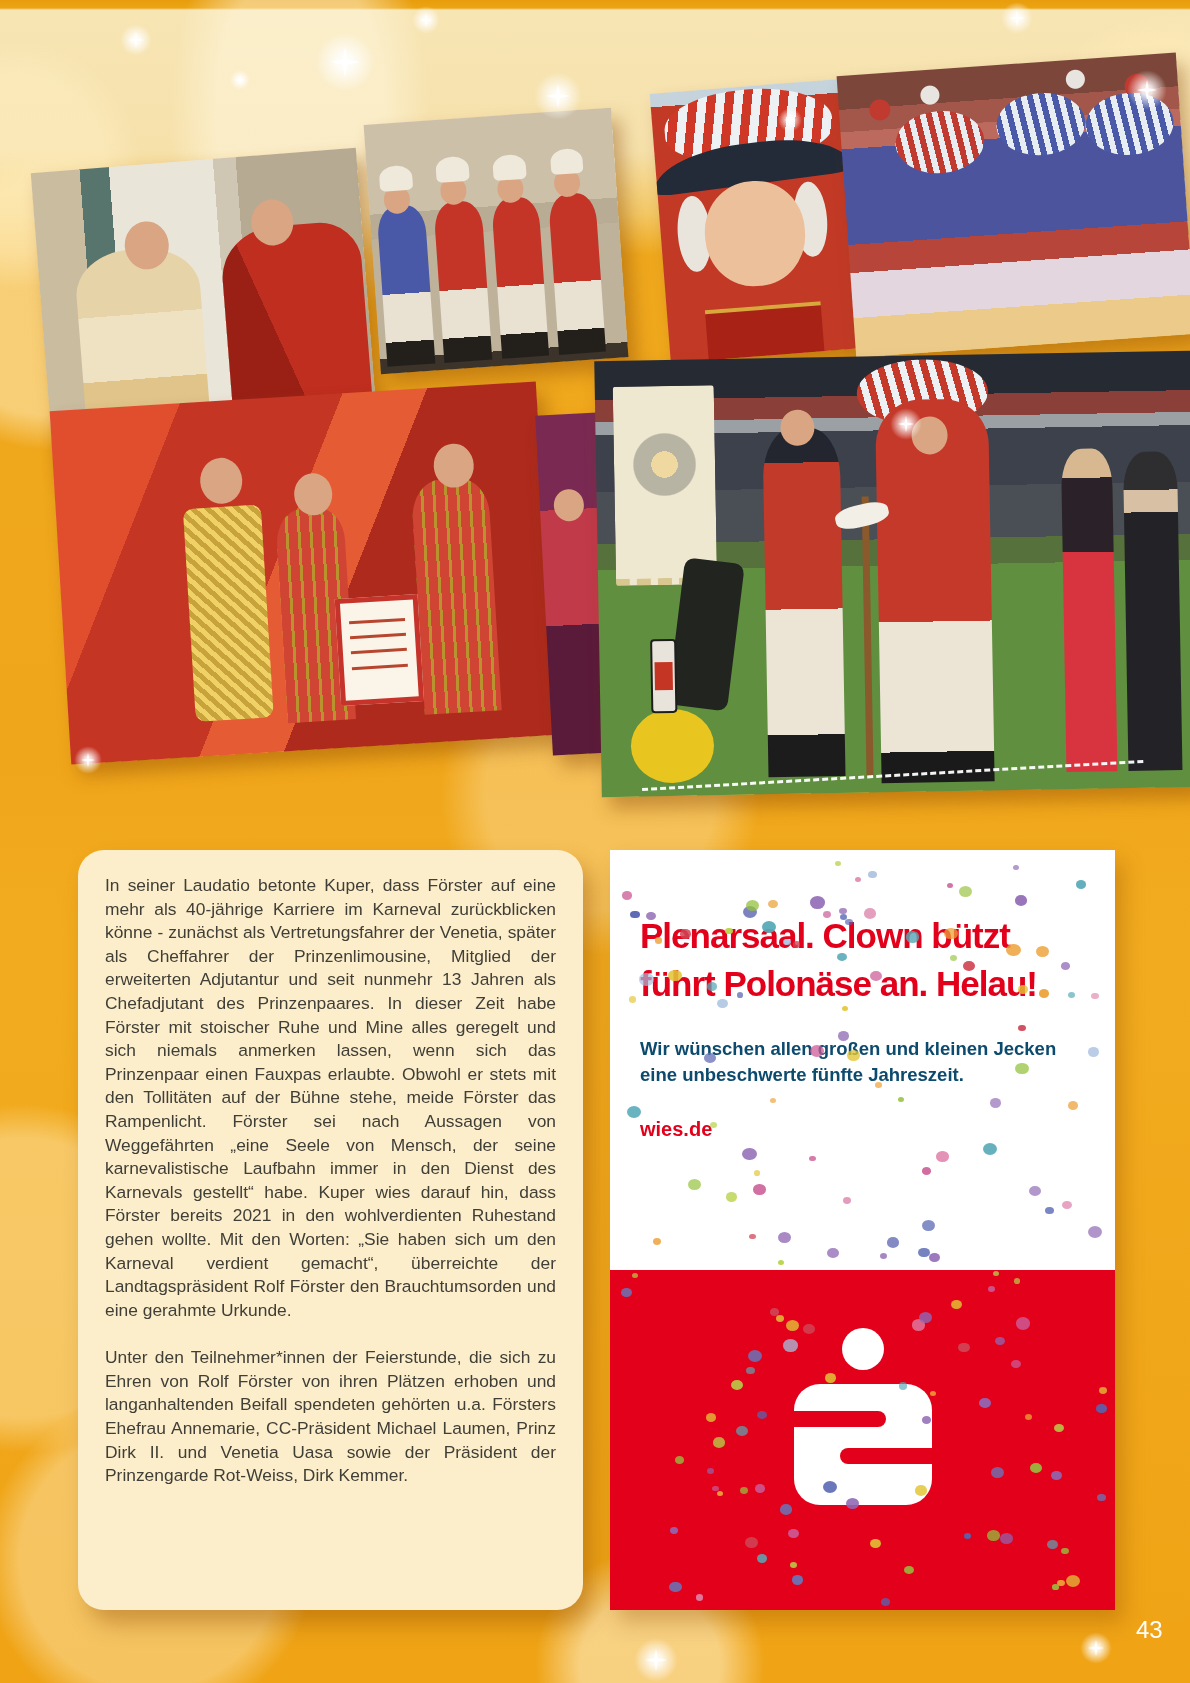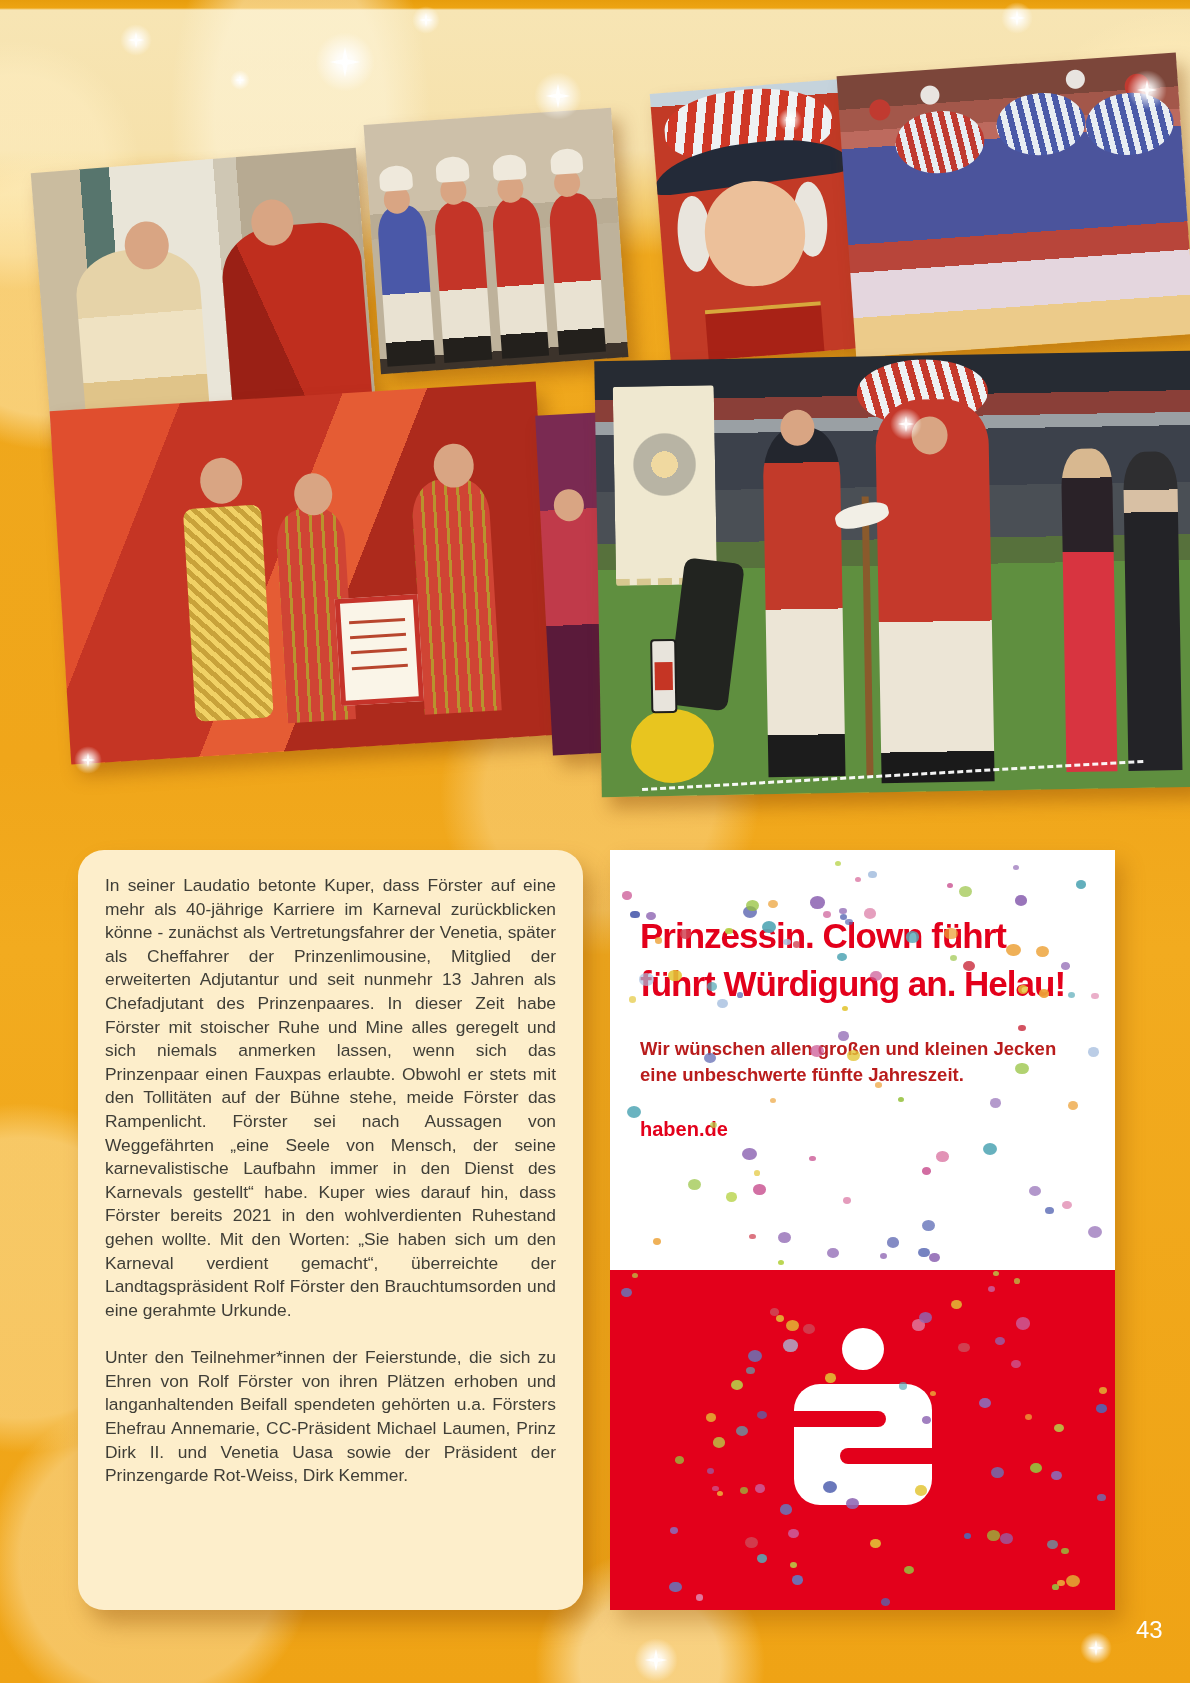--- a/index.html
+++ b/index.html
@@ -94,21 +94,21 @@
   #articlebox{position:absolute;left:78px;top:850px;width:505px;height:760px;z-index:4;
     background:#fdeecb;border-radius:26px;box-shadow:10px 14px 22px rgba(140,70,0,.38);
     padding:24px 27px;box-sizing:border-box;}
   #articlebox p{margin:0 0 24px 0;color:#3f3e37;font-size:17.4px;line-height:23.6px;
     text-align:justify;hyphens:auto;-webkit-hyphens:auto;}
   
   #ad{position:absolute;left:610px;top:850px;width:505px;height:760px;z-index:4;background:#ffffff;
     box-shadow:8px 12px 20px rgba(140,70,0,.32);}
   #ad-white{position:relative;width:100%;height:420px;box-sizing:border-box;padding:62px 28px 0 30px;}
   .hl-line{font-weight:bold;color:#e3001b;font-size:35px;line-height:48px;letter-spacing:-1px;white-space:nowrap;}
-  #ad-subline{margin-top:28px;width:440px;font-weight:bold;color:#b91c1c;font-size:18.5px;line-height:26px;}
+  #ad-subline{margin-top:28px;width:440px;font-weight:bold;color:#0c4a6e;font-size:18.5px;line-height:26px;}
   #ad-url{margin-top:30px;font-weight:bold;color:#e3001b;font-size:20px;}
   #ad-red{position:relative;width:100%;height:340px;background:#e3001b;}
   .sk-logo{position:relative;width:138px;margin:0 auto;padding-top:58px;}
   .sk-dot{width:42px;height:42px;border-radius:50%;background:#fff;margin:0 auto 14px auto;}
   .sk-body{position:relative;width:138px;height:121px;background:#fff;border-radius:26px;overflow:hidden;}
   .sk-slot{position:absolute;height:16px;background:#e3001b;}
   .sk-slot-left{top:27px;left:0;width:92px;border-radius:0 9px 9px 0;}
   .sk-slot-right{top:64px;right:0;width:92px;border-radius:9px 0 0 9px;}
   #ad-brand{margin-top:34px;text-align:center;color:#ffffff;font-size:26px;font-weight:bold;letter-spacing:.3px;}
   .confetti{position:absolute;border-radius:50%;filter:blur(.7px);}
@@ -197,24 +197,24 @@
   </div>
   <div id="dashline"></div>
 
   <section id="articlebox">
     <p>In seiner Laudatio betonte Kuper, dass Förster auf eine mehr als 40-jährige Karriere im Karneval zurückblicken könne - zunächst als Vertretungsfahrer der Venetia, später als Cheffahrer der Prinzenlimousine, Mitglied der erweiterten Adjutantur und seit nunmehr 13 Jahren als Chefadjutant des Prinzenpaares. In dieser Zeit habe Förster mit stoischer Ruhe und Mine alles geregelt und sich niemals anmerken lassen, wenn sich das Prinzenpaar einen Fauxpas erlaubte. Obwohl er stets mit den Tollitäten auf der Bühne stehe, meide Förster das Rampenlicht. Förster sei nach Aussagen von Weggefährten „eine Seele von Mensch, der seine karnevalistische Laufbahn immer in den Dienst des Karnevals gestellt“ habe. Kuper wies darauf hin, dass Förster bereits 2021 in den wohlverdienten Ruhestand gehen wollte. Mit den Worten: „Sie haben sich um den Karneval verdient gemacht“, überreichte der Landtagspräsident Rolf Förster den Brauchtumsorden und eine gerahmte Urkunde.</p>
     <p>Unter den Teilnehmer*innen der Feierstunde, die sich zu Ehren von Rolf Förster von ihren Plätzen erhoben und langanhaltenden Beifall spendeten gehörten u.a. Försters Ehefrau Annemarie, CC-Präsident Michael Laumen, Prinz Dirk II. und Venetia Uasa sowie der Präsident der Prinzengarde Rot-Weiss, Dirk Kemmer.</p>
   </section>
 
   <section id="ad">
     <div id="ad-white">
-      <div class="hl-line">Prinzessin. Clown führt</div>
-      <div class="hl-line">führt Würdigung an. Helau!</div>
+      <div class="hl-line">Plenarsaal. Clown bützt</div>
+      <div class="hl-line">führt Polonäse an. Helau!</div>
       <div id="ad-subline">Wir wünschen allen großen und kleinen Jecken eine unbeschwerte fünfte Jahreszeit.</div>
-      <div id="ad-url">haben.de</div>
+      <div id="ad-url">wies.de</div>
     </div>
     <div id="ad-red">
       <div class="sk-logo">
         <div class="sk-dot"></div>
         <div class="sk-body">
           <div class="sk-slot sk-slot-left"></div>
           <div class="sk-slot sk-slot-right"></div>
         </div>
       </div>
     </div>

